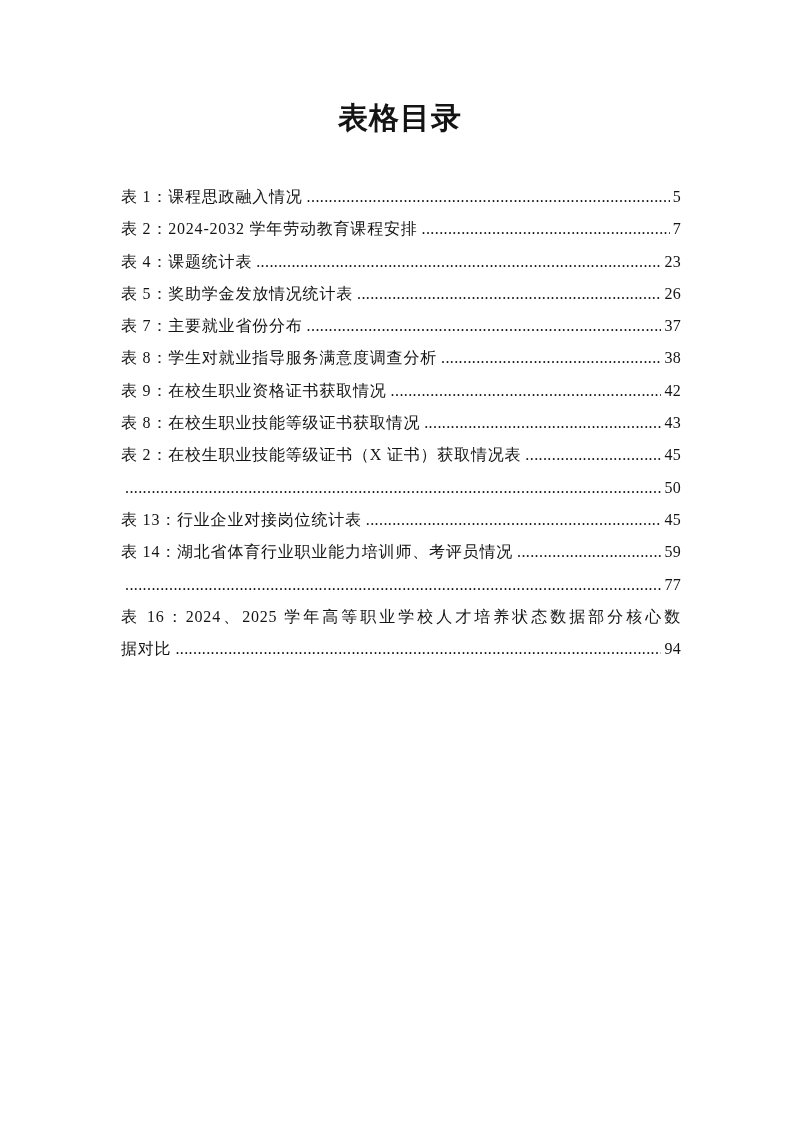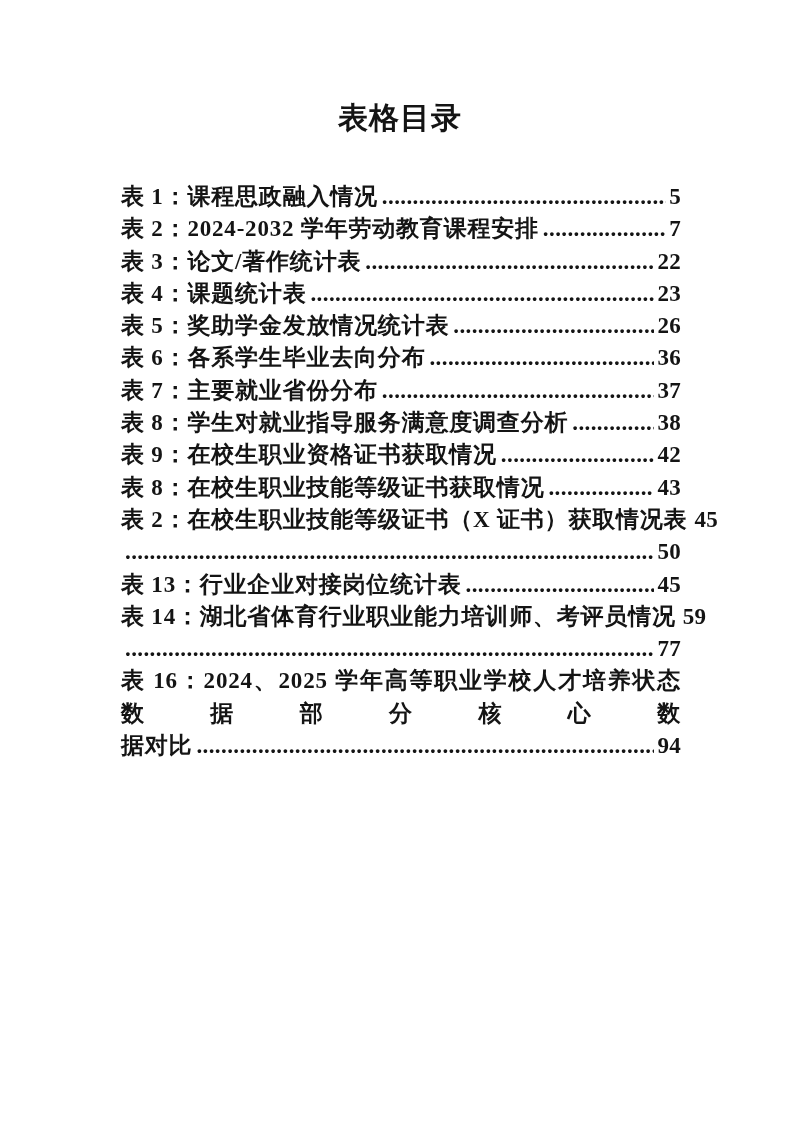--- a/index.html
+++ b/index.html
@@ -25,24 +25,23 @@
     line-height: 33px;
     font-weight: bold;
     letter-spacing: 1px;
   }
   .toc {
     margin-top: 47px;
     margin-left: 121px;
     width: 560px;
   }
   .toc-line {
-    font-size: 23px;
+    font-size: 16px;
     line-height: 32.3px;
     color: #141414;
-    font-weight: bold;
   }
   .toc-line.full {
     text-align: justify;
     text-align-last: justify;
     letter-spacing: 0.8px;
   }
   .toc-line.row {
     display: flex;
     align-items: baseline;
   }
@@ -78,38 +77,28 @@
         <span class="lbl">表 1：课程思政融入情况</span>
         <span class="leader"></span>
         <span class="pg">5</span>
       </div>
       <div class="toc-line row">
         <span class="lbl">表 2：2024-2032 学年劳动教育课程安排</span>
         <span class="leader"></span>
         <span class="pg">7</span>
       </div>
       <div class="toc-line row">
-        <span class="lbl">表 3：论文/著作统计表</span>
-        <span class="leader"></span>
-        <span class="pg">22</span>
-      </div>
-      <div class="toc-line row">
         <span class="lbl">表 4：课题统计表</span>
         <span class="leader"></span>
         <span class="pg">23</span>
       </div>
       <div class="toc-line row">
         <span class="lbl">表 5：奖助学金发放情况统计表</span>
         <span class="leader"></span>
         <span class="pg">26</span>
-      </div>
-      <div class="toc-line row">
-        <span class="lbl">表 6：各系学生毕业去向分布</span>
-        <span class="leader"></span>
-        <span class="pg">36</span>
       </div>
       <div class="toc-line row">
         <span class="lbl">表 7：主要就业省份分布</span>
         <span class="leader"></span>
         <span class="pg">37</span>
       </div>
       <div class="toc-line row">
         <span class="lbl">表 8：学生对就业指导服务满意度调查分析</span>
         <span class="leader"></span>
         <span class="pg">38</span>

